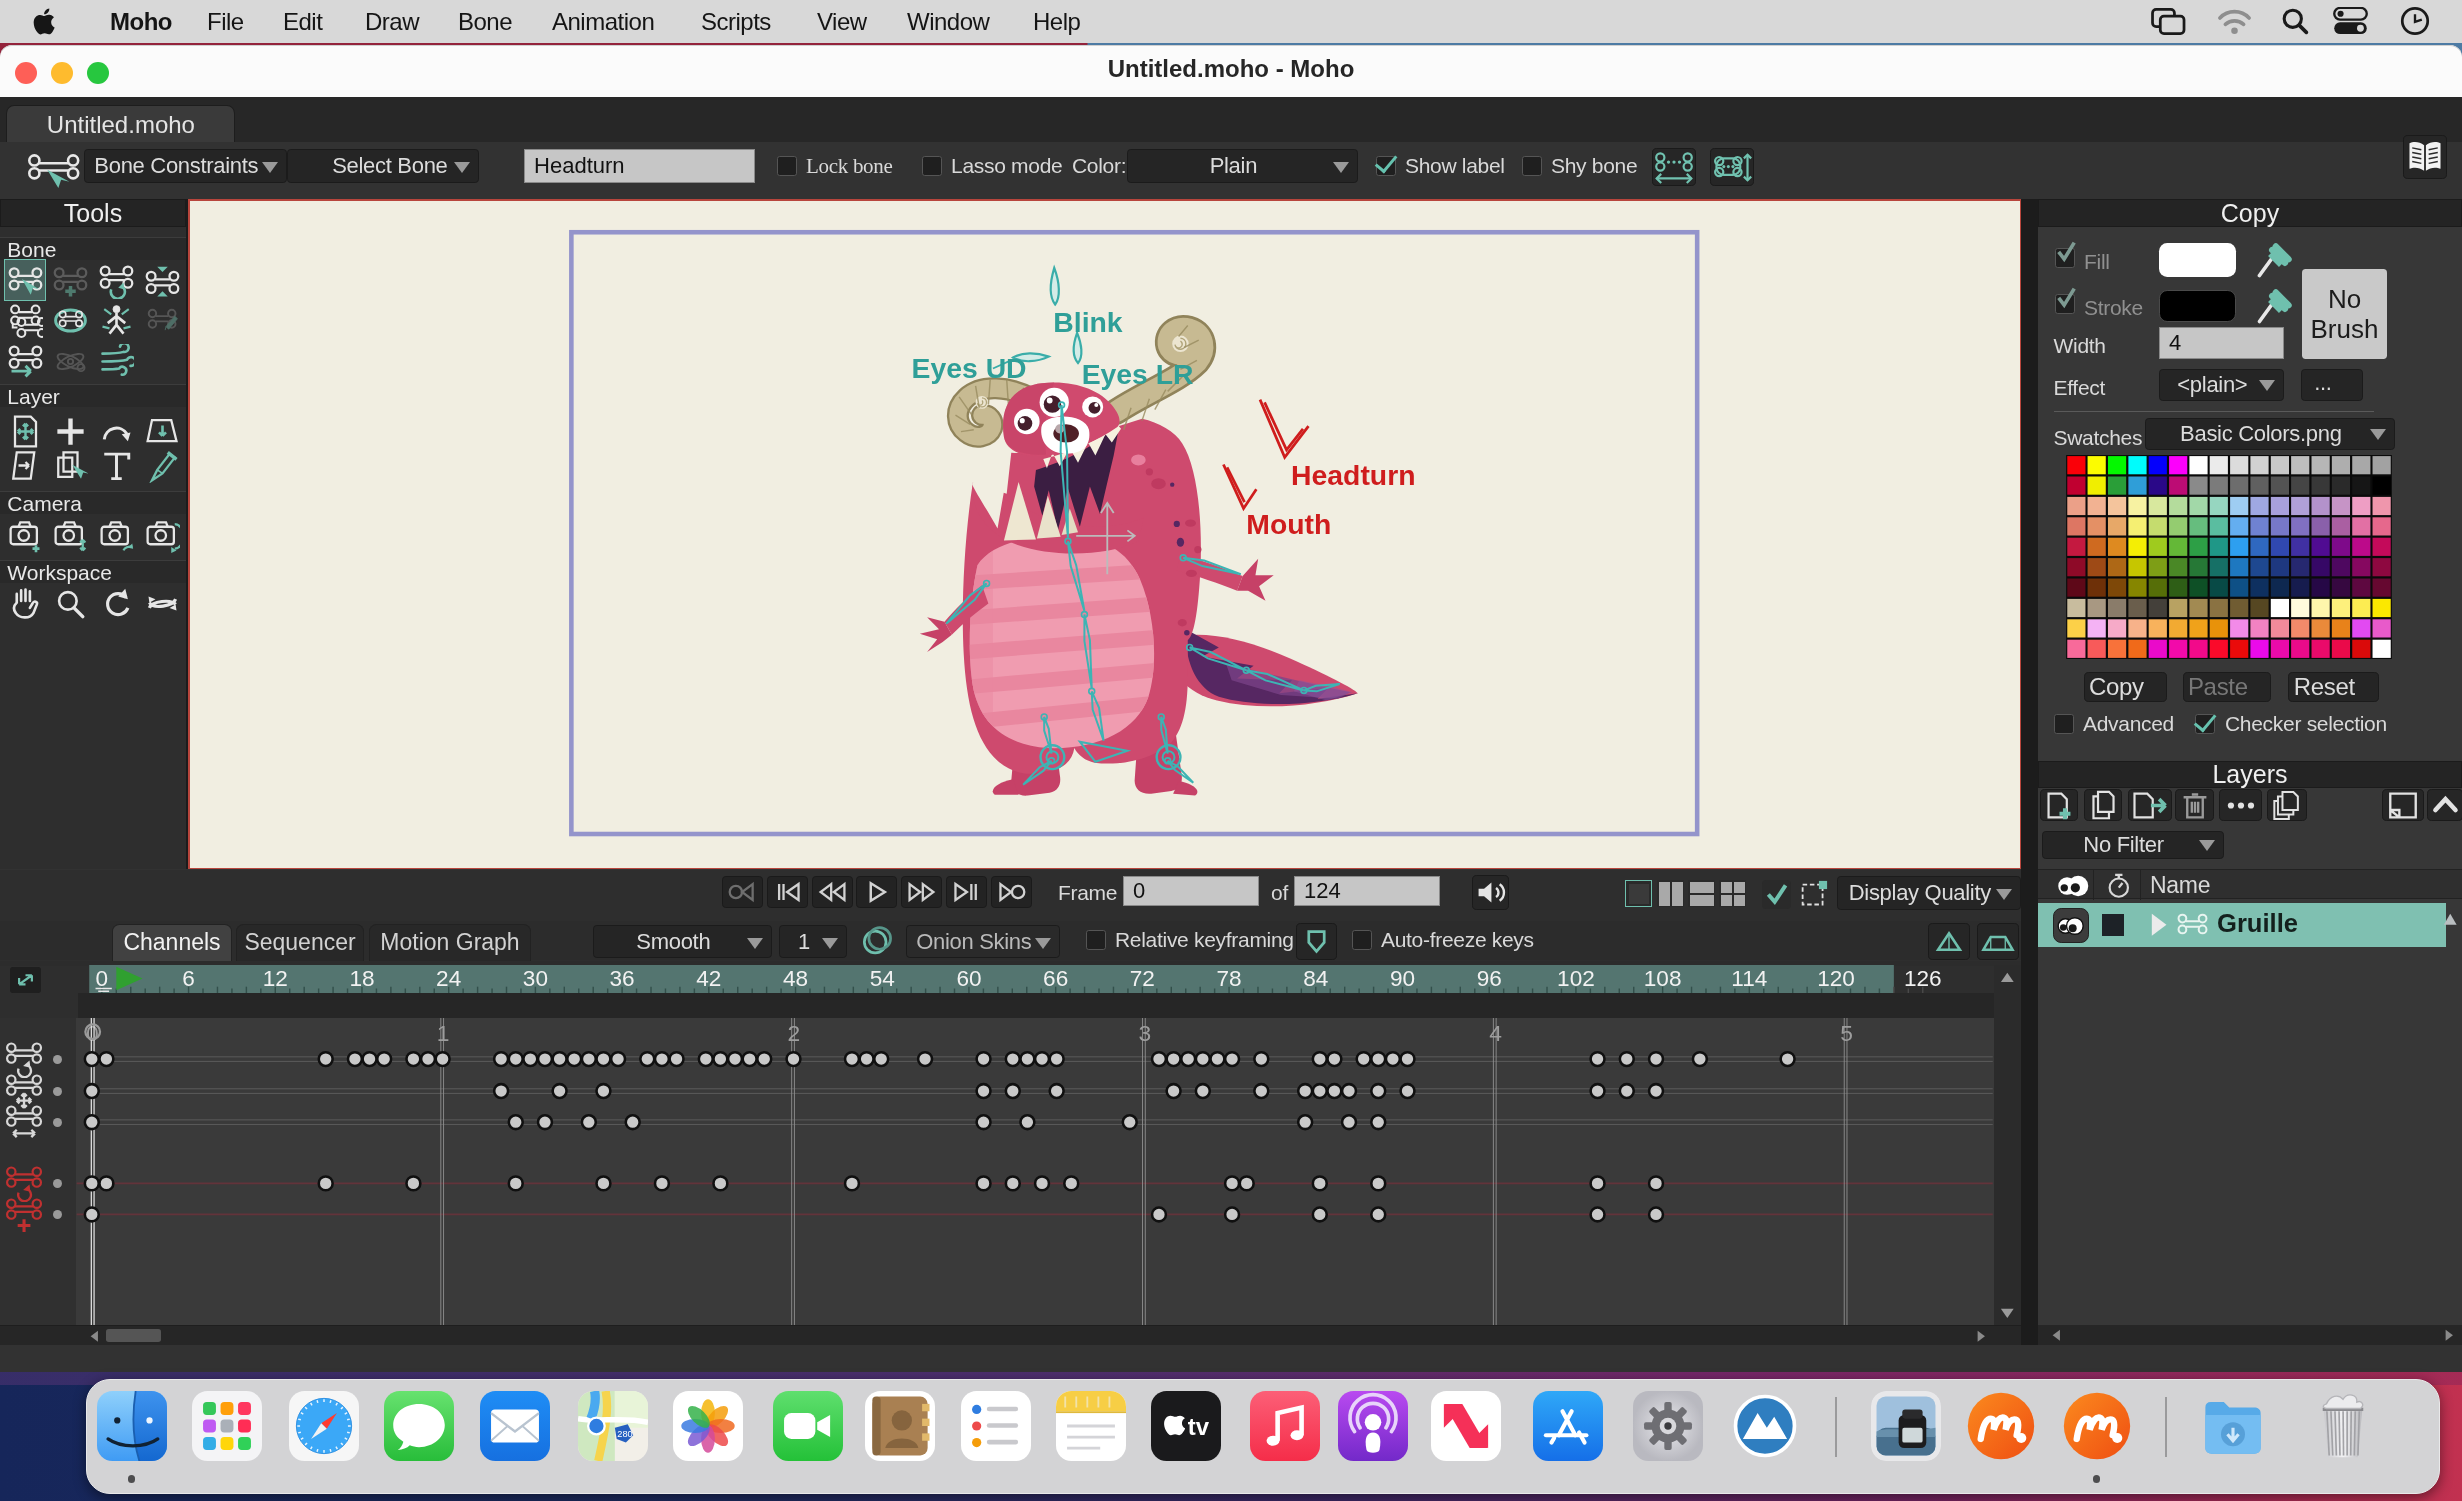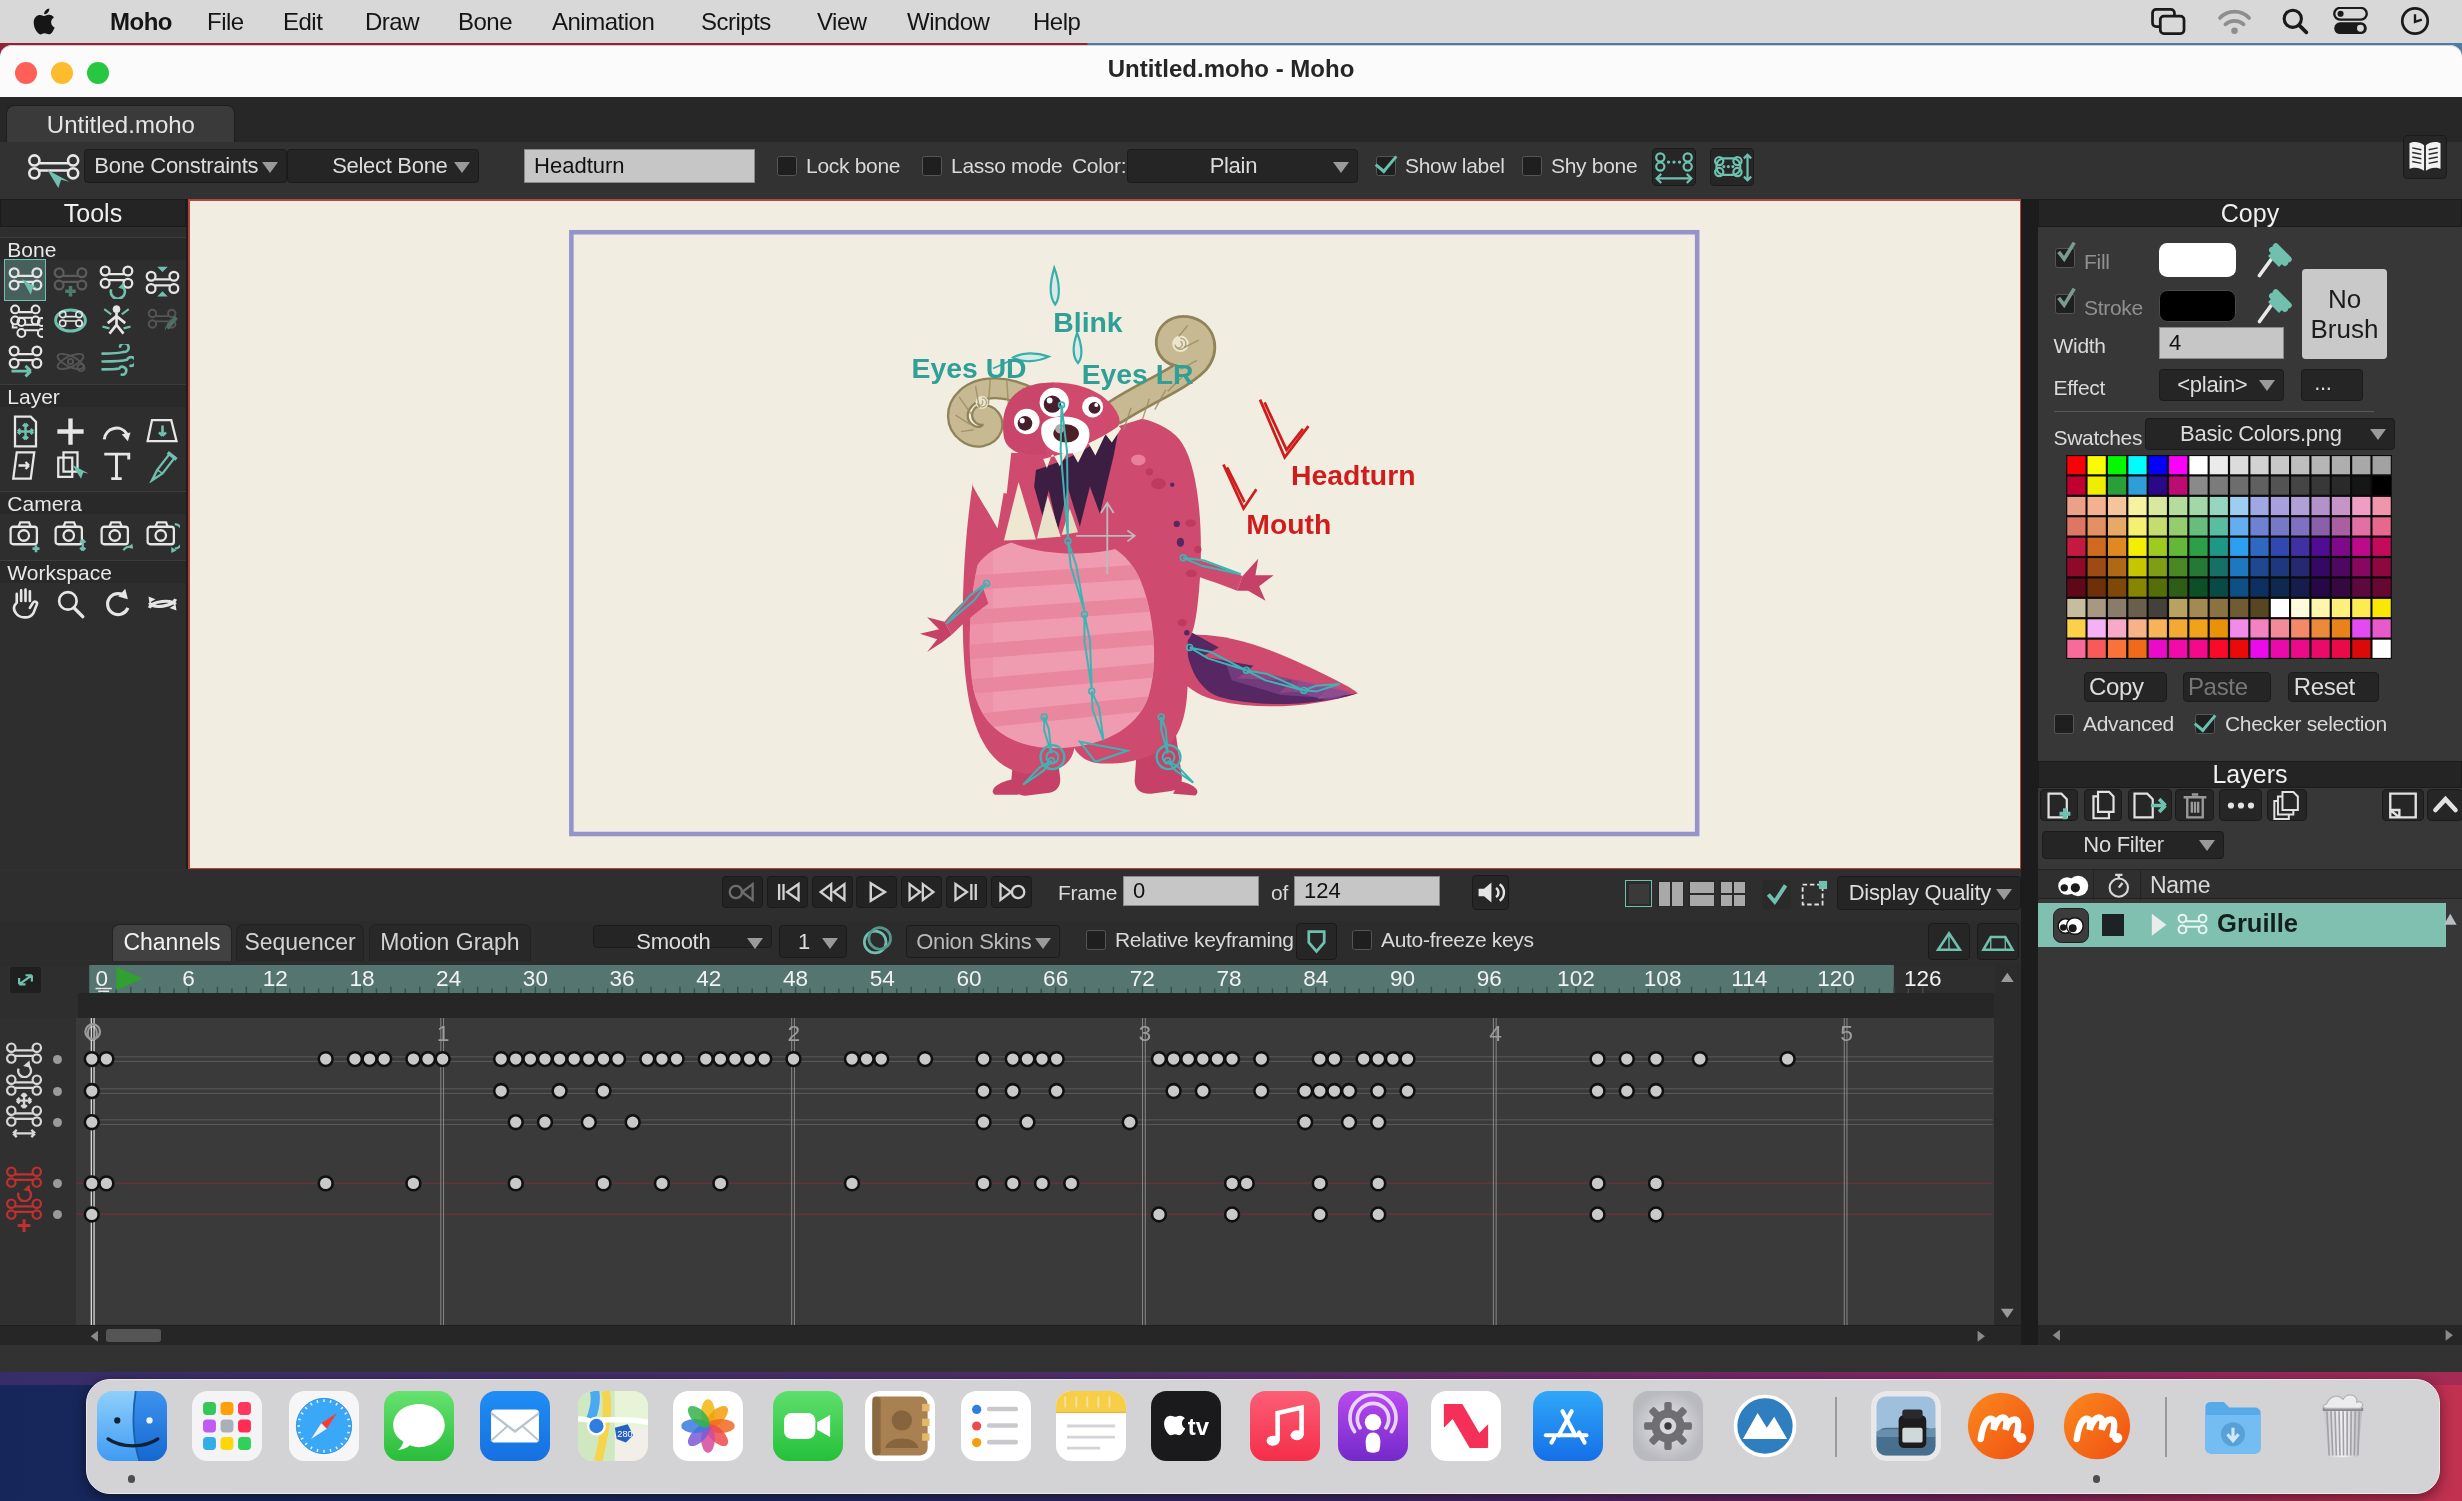--- a/index.html
+++ b/index.html
@@ -123,21 +123,21 @@
           <circle cx="50" cy="8" r="5.5"></circle>
           <circle cx="50" cy="22" r="5.5"></circle>
           <path d="M13 11 L45 11 M13 19 L45 19"></path>
         </g>
         <path d="M22 18 L34 38 L37 29 L46 31 Z" fill="#6fc0ae"></path>
       </svg>
     <div class="dd" style="left:84px;top:7.3px;width:203px;">Bone Constraints<span class="arr"></span></div>
     <div class="dd" style="left:287px;top:7.3px;width:192px;padding-left:32px;">Select Bone<span class="arr"></span></div>
     <div class="tinput" style="left:524px;top:7.3px;width:231px;">Headturn</div>
     <div class="cb" style="left:777px;top:13.7px;"></div>
-    <div class="cblabel" style="left:806px;top:12px;">Lock bone</div>
+    <div class="cblabel" style="left:806px;top:12px;font-family:Liberation Serif, serif;">Lock bone</div>
     <div class="cb" style="left:922px;top:13.7px;"></div>
     <div class="cblabel" style="left:951px;top:12px;">Lasso mode</div>
     <div class="cblabel" style="left:1072px;top:12px;">Color:</div>
     <div class="dd" style="left:1127px;top:7.3px;width:231px;">Plain<span class="arr"></span></div>
     <div class="cb checked" style="left:1376px;top:13.7px;"></div>
     <div class="cblabel" style="left:1405px;top:12px;">Show label</div>
     <div class="cb" style="left:1522px;top:13.7px;"></div>
     <div class="cblabel" style="left:1551px;top:12px;">Shy bone</div>
     <div class="tbtn" style="left:1652px;top:5.5px;width:44px;height:38px;">
       <svg width="42" height="37" viewBox="0 0 46 40">
@@ -859,21 +859,21 @@
     <div class="abs" style="left:1798px;top:10px;width:31px;height:29px;"><svg width="31" height="29" viewBox="0 0 34 32">
           <rect x="5" y="5" width="22" height="22" fill="none" stroke="#e0e0e0" stroke-width="2" stroke-dasharray="5 3"></rect>
           <rect x="23" y="1" width="9" height="9" fill="#6fc0ae"></rect>
         </svg></div>
     <div class="dd" style="left:1837px;top:6.4px;width:184px;height:34px;">Display Quality<span class="arr"></span></div>
 
     <div class="abs" style="left:0;top:51px;width:2021px;height:39px;background:#2c2c2c;">
       <div class="abs" style="left:112px;top:2.7px;width:120px;height:37px;background:#414141;border:0.9px solid #222;border-bottom:none;border-radius:7.3px 7.3px 0 0;color:#f2f2f2;font-size:23px;text-align:center;line-height:35px;">Channels</div>
       <div class="abs" style="left:236px;top:2.7px;width:128px;height:37px;background:#282828;border:0.9px solid #222;border-bottom:none;border-radius:7.3px 7.3px 0 0;color:#d2d2d2;font-size:23px;text-align:center;line-height:35px;">Sequencer</div>
       <div class="abs" style="left:369px;top:2.7px;width:162px;height:37px;background:#282828;border:0.9px solid #222;border-bottom:none;border-radius:7.3px 7.3px 0 0;color:#d2d2d2;font-size:23px;text-align:center;line-height:35px;">Motion Graph</div>
-      <div class="dd" style="left:593px;top:3.7px;width:179px;height:23px;">Smooth<span class="arr"></span></div>
+      <div class="dd" style="left:593px;top:3.7px;width:179px;height:33px;">Smooth<span class="arr"></span></div>
       <div class="dd" style="left:779px;top:3.7px;width:68px;height:33px;">1<span class="arr"></span></div>
       <svg class="abs" style="left:858px;top:1.8px;" width="38" height="38" viewBox="0 0 42 42">
           <circle cx="19" cy="21" r="12" fill="none" stroke="#6fc0ae" stroke-width="3"></circle>
           <circle cx="24" cy="17" r="12" fill="none" stroke="#57968a" stroke-width="3"></circle>
         </svg>
       <div class="dd" style="left:906px;top:3.7px;width:154px;height:33px;background:#2a2a2a;color:#b9b9b9;">Onion Skins<span class="arr"></span></div>
       <div class="cb" style="left:1086px;top:9.1px;"></div>
       <div class="cblabel" style="left:1115px;top:7.3px;">Relative keyframing</div>
       <div class="tbtn" style="left:1296px;top:1.8px;width:41px;height:37px;"><svg width="39" height="35" viewBox="0 0 43 38">
             <path d="M13 8 L30 8 L30 20 L21.5 30 L13 20 Z" fill="none" stroke="#6fc0ae" stroke-width="3"></path>

